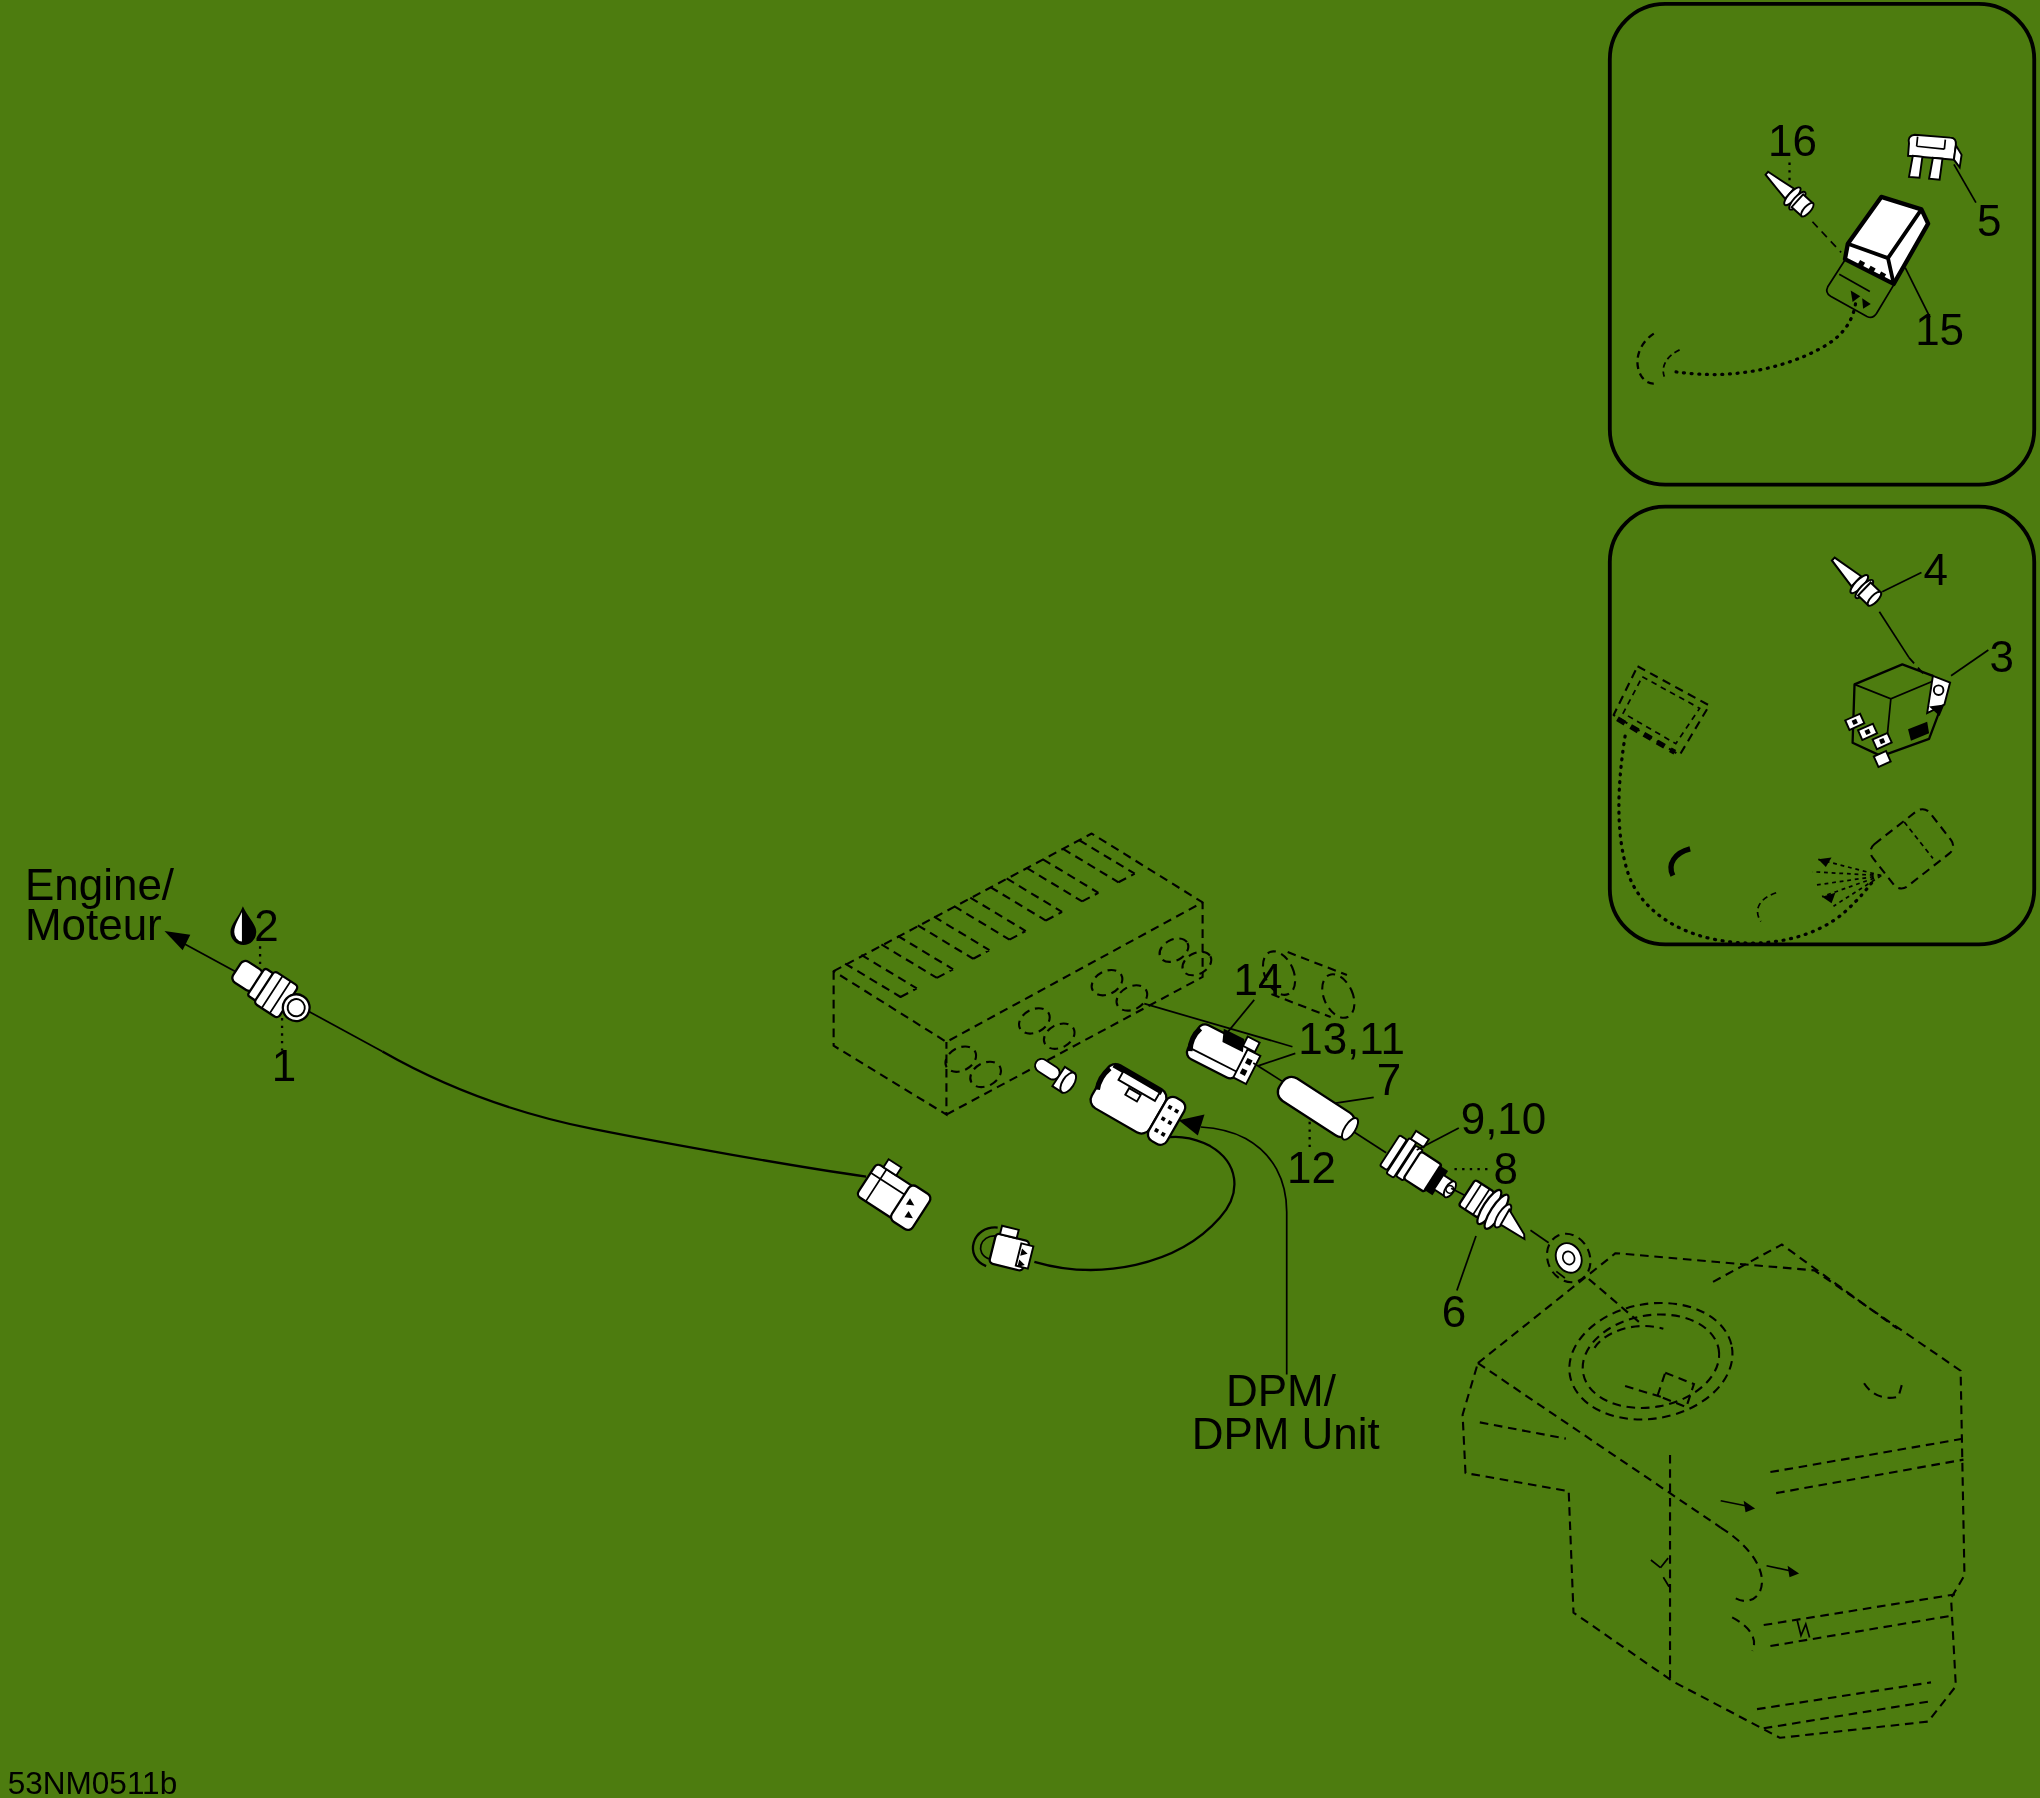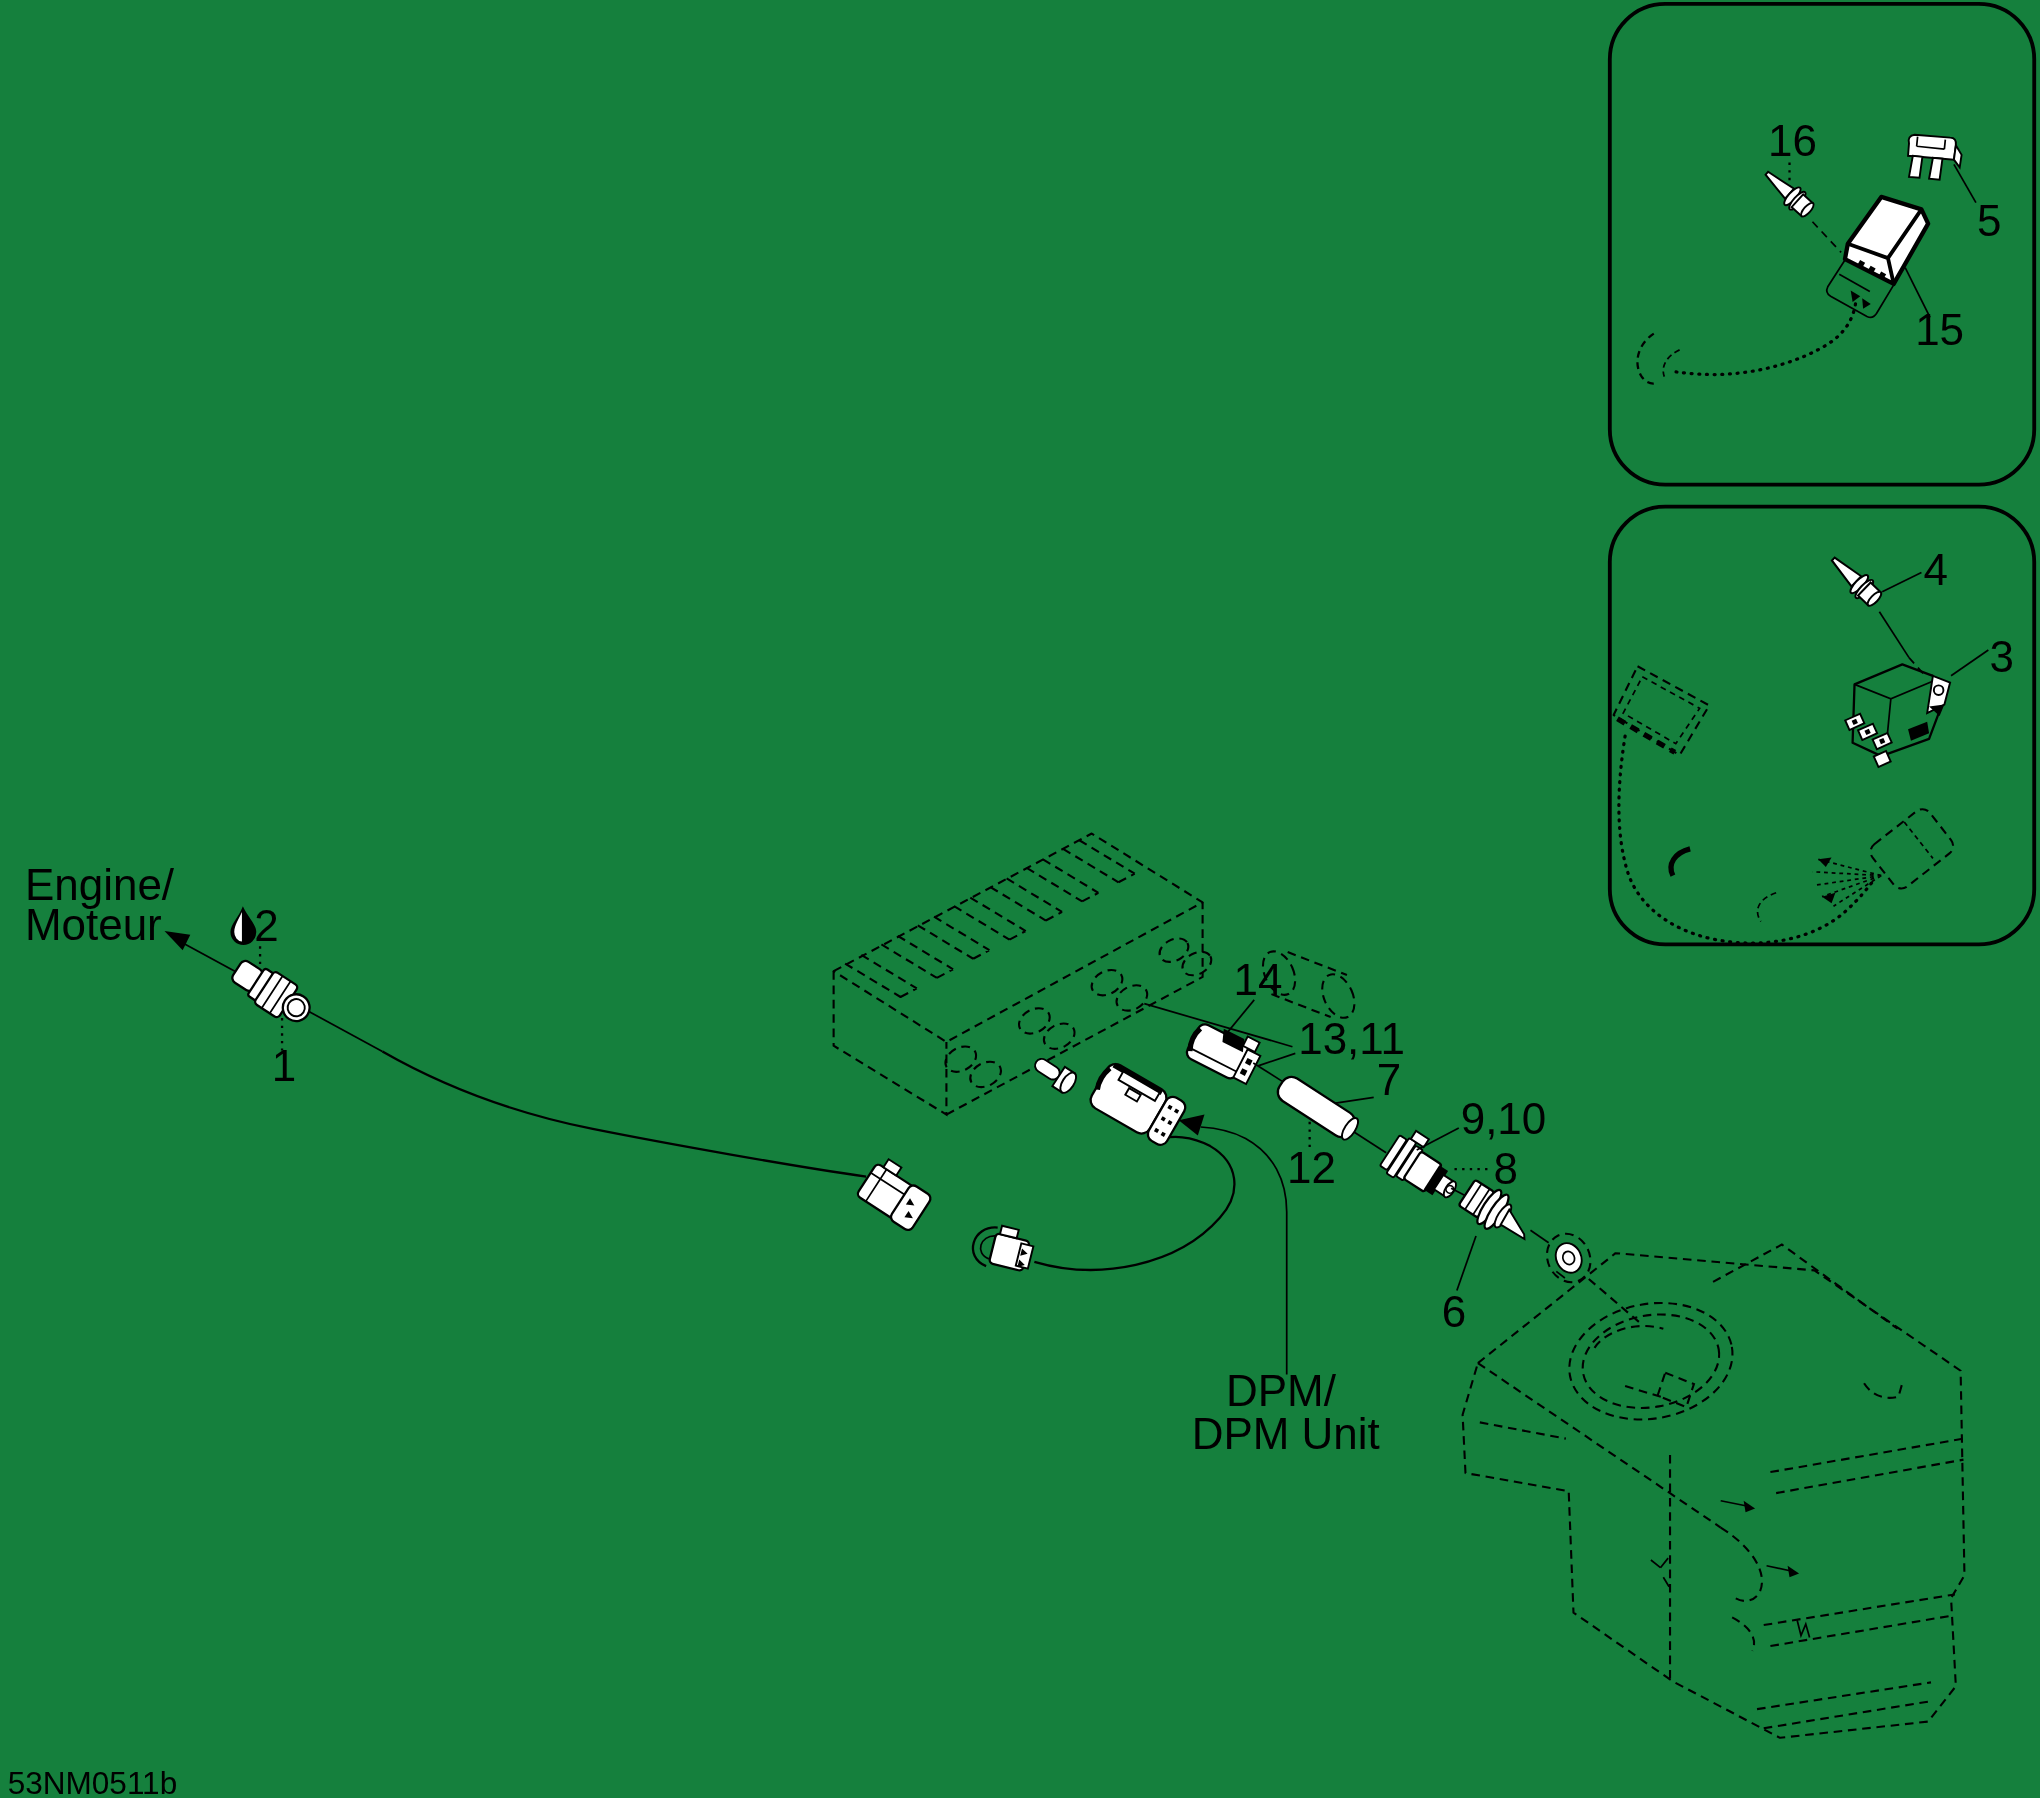--- a/index.html
+++ b/index.html
@@ -1,16 +1,16 @@
 <!DOCTYPE html>
 <html><head>
 <meta charset="utf-8">
 <style>
   html,body{margin:0;padding:0;background:#ffffff;}
-  .stage{position:relative;width:2041px;height:1799px;background:#15803d;overflow:hidden;}
+  .stage{position:relative;width:2041px;height:1799px;background:#4d7c0f;overflow:hidden;}
   svg{display:block;}
   text{font-family:"Liberation Sans","DejaVu Sans",sans-serif;fill:#000;}
   .num{font-size:46px;}
   .lab{font-size:46px;}
   .code{font-size:33px;}
   .ln{stroke:#000;fill:none;stroke-width:2.4;}
   .thin{stroke:#000;fill:none;stroke-width:1.8;}
   .dash{stroke:#000;fill:none;stroke-width:2.2;stroke-dasharray:9 6;}
   .dot{stroke:#000;fill:none;stroke-width:2.4;stroke-dasharray:2.5 5.5;}
   .wire-dot{stroke:#000;fill:none;stroke-width:3.4;stroke-dasharray:1 7;stroke-linecap:round;}

